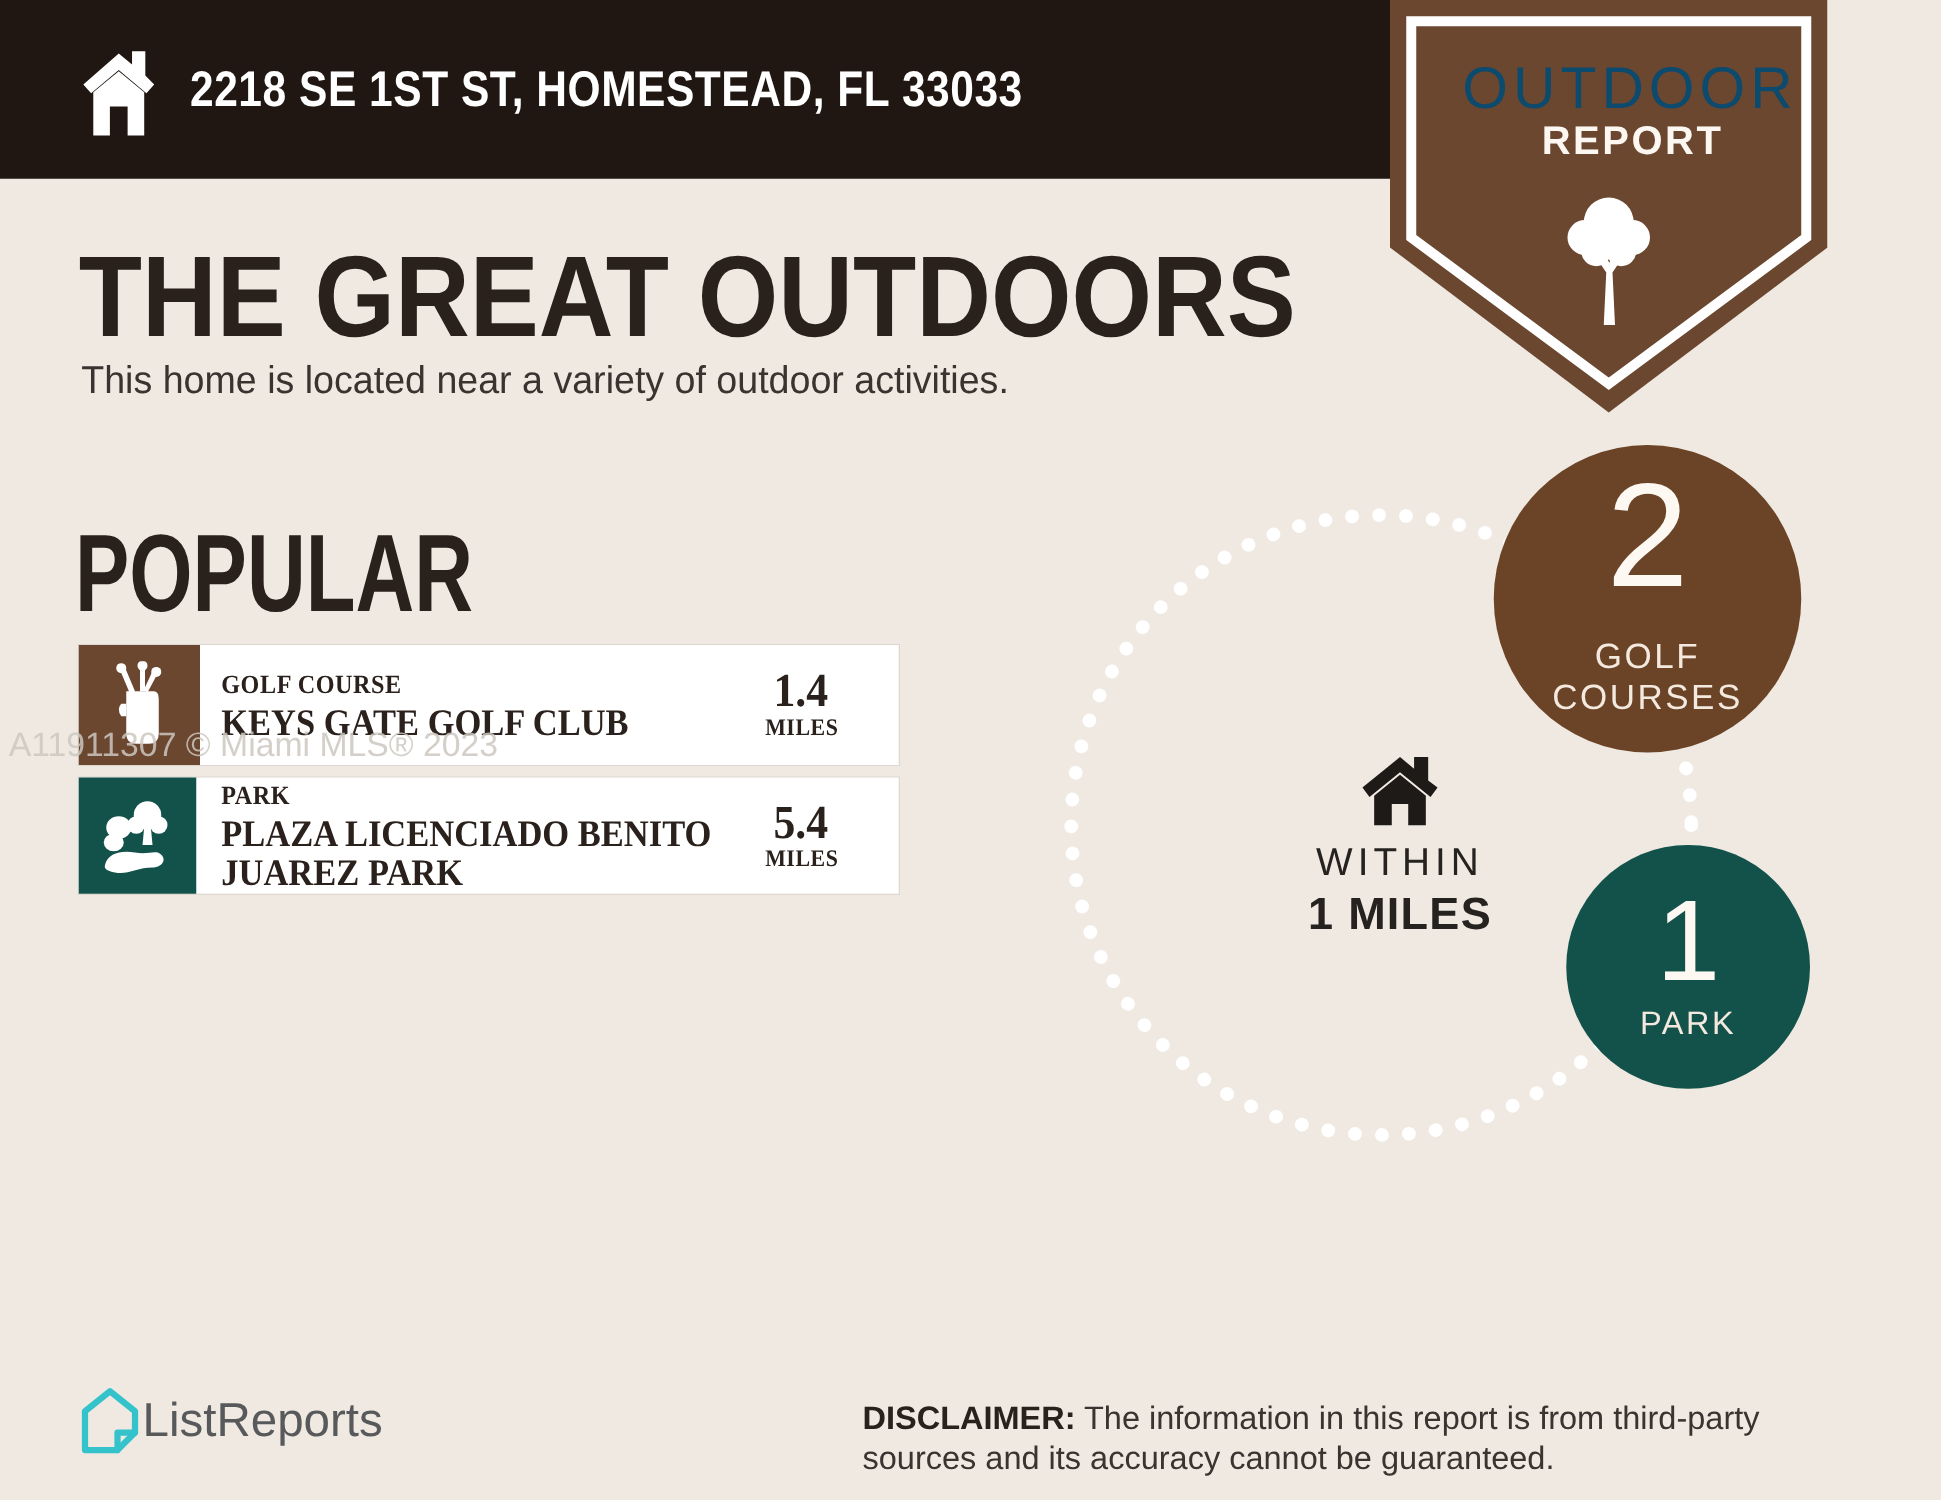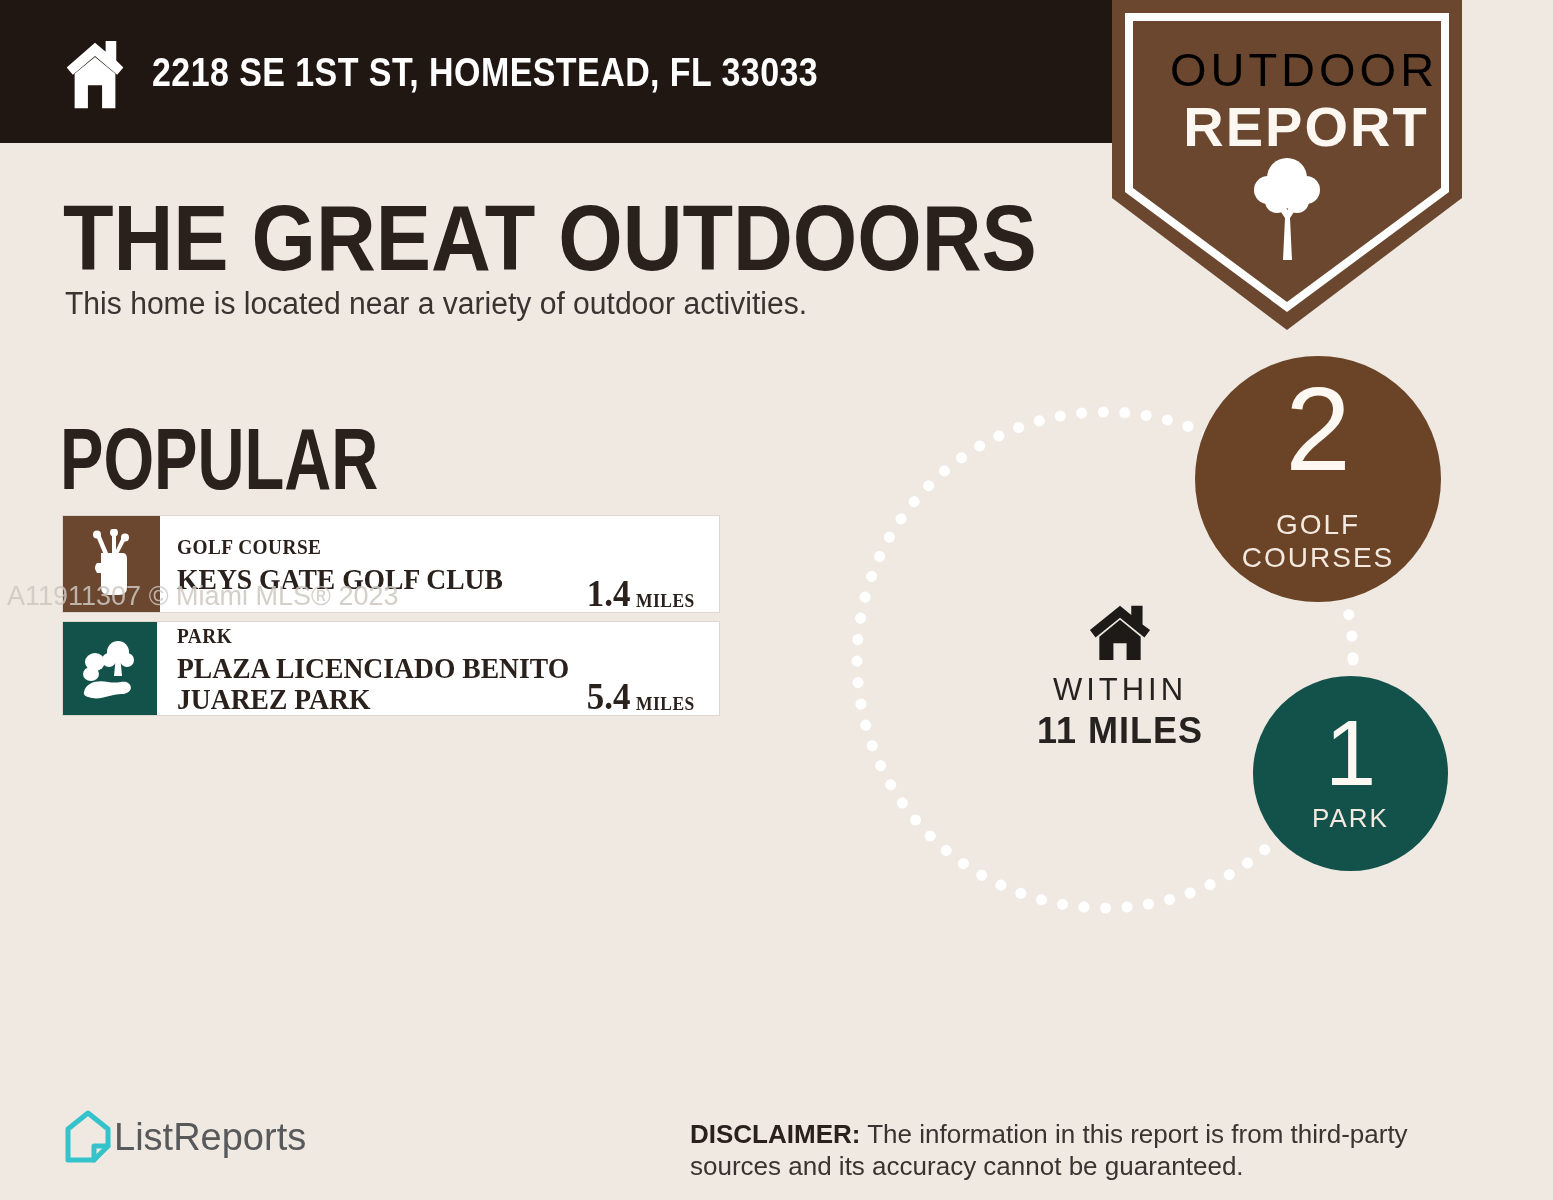--- a/index.html
+++ b/index.html
@@ -16,25 +16,25 @@
   .address {
     position:absolute; left:152px; top:50px;
     color:#ffffff; font-size:40px; font-weight:700; letter-spacing:0.5px;
     transform:scaleX(0.85); transform-origin:left center; white-space:nowrap;
   }
   
   .ribbon { position:absolute; left:1112px; top:0; width:350px; height:334px; }
   .ribbon svg.shape { position:absolute; left:0; top:0; }
   .ribbon-line1 {
     position:absolute; left:0; top:42px; width:384px; text-align:center;
-    color:#000000; font-size:47px; font-weight:400; letter-spacing:4px;
+    color:#0c4a6e; font-size:47px; font-weight:400; letter-spacing:4px;
   }
   .ribbon-line2 {
     position:absolute; left:0; top:94px; width:388px; text-align:center;
-    color:#fcf7f1; font-size:56px; font-weight:700; letter-spacing:2px;
+    color:#fcf7f1; font-size:32px; font-weight:700; letter-spacing:2px;
   }
   .ribbon-tree { position:absolute; left:130px; top:152px; }
   
   .main-title {
     position:absolute; left:63px; top:186px;
     color:#2a211d; font-size:92px; font-weight:700; letter-spacing:0;
     transform:scaleX(0.90); transform-origin:left center; white-space:nowrap;
   }
   .subtitle {
     position:absolute; left:65px; top:286px;
@@ -61,21 +61,21 @@
   .card-category {
     color:#2a211d; font-size:21px; font-weight:700; letter-spacing:0.5px;
     transform:scaleX(0.92); transform-origin:left center; white-space:nowrap;
   }
   .card-name {
     color:#2a211d; font-size:30px; font-weight:700; line-height:31px; margin-top:3px;
     transform:scaleX(0.92); transform-origin:left center;
   }
   .card-distance {
     position:absolute; right:20px; top:0; bottom:0; width:120px;
-    display:flex; flex-direction:row; align-items:flex-end; justify-content:center;
+    display:flex; flex-direction:column; align-items:center; justify-content:center;
   }
   .distance-value {
     color:#2a211d; font-size:38px; font-weight:700; line-height:38px;
     transform:scaleX(0.92); transform-origin:right center;
   }
   .distance-unit {
     color:#2a211d; font-size:19px; font-weight:700; letter-spacing:0.5px;
     transform:scaleX(0.92); transform-origin:right center;
   }
   
@@ -198,21 +198,21 @@
   <svg class="dotted-circle" width="520" height="520" viewBox="0 0 520 520">
     <circle cx="260" cy="260" r="248" fill="none" stroke="#ffffff" stroke-width="11" stroke-linecap="round" stroke-dasharray="0.1 21.5"></circle>
   </svg>
 
   <div class="within-group">
     <svg class="within-house" width="66" height="62" viewBox="0 0 70 66">
       <path fill="#1d1a17" d="M3 32 L35 6 L47 16 V6 H59 V26 L67 32 L61 40 L35 19 L9 40 Z"></path>
       <path fill="#1d1a17" d="M13 39 L35 21 L57 39 V64 H42 V46 H28 V64 H13 Z"></path>
     </svg>
     <div class="within-line1">WITHIN</div>
-    <div class="within-line2">11 MILES</div>
+    <div class="within-line2">1 MILES</div>
   </div>
 
   <div class="stat-circle stat-golf">
     <div class="stat-count">2</div>
     <div class="stat-label">
       <div>GOLF</div>
       <div>COURSES</div>
     </div>
   </div>
 

